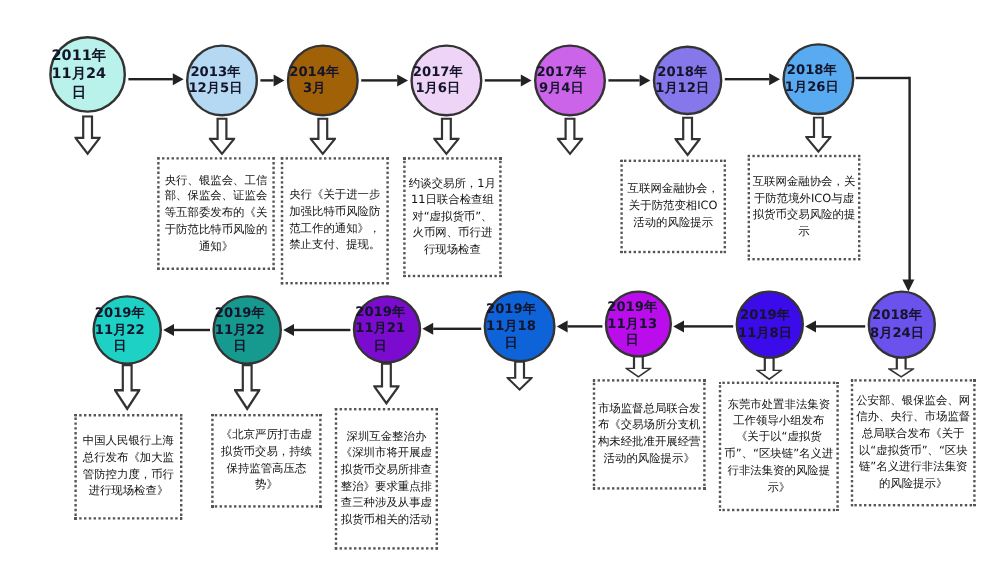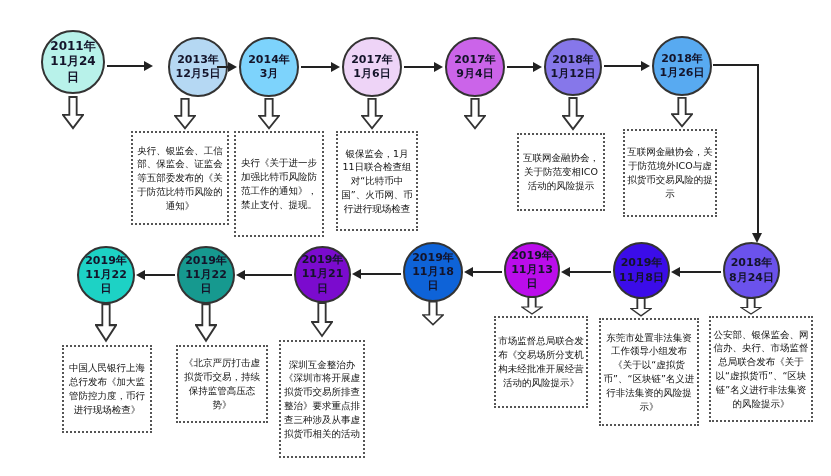--- a/index.html
+++ b/index.html
@@ -1,20 +1,20 @@
 <!DOCTYPE html>
 <html><head>
 <meta charset="utf-8">
 <style>
   html,body{margin:0;padding:0;background:#fff;}
   body{font-family:"DejaVu Sans","Liberation Sans",sans-serif;}
   #canvas{position:relative;width:831px;height:476px;background:#fff;overflow:hidden;}
   .circle{
     position:absolute;border-radius:50%;border:2px solid #333;box-sizing:border-box;
-    display:flex;align-items:center;justify-content:center;text-align:center;
+    display:flex;align-items:center;justify-content:flex-start;text-align:center;
     font-weight:bold;font-size:11px;line-height:1.3;color:#14142a;white-space:pre-line;
   }
   .circle.big{font-size:12px;}
   .box{
     position:absolute;border:2px dotted #555;background:#fff;box-sizing:border-box;
     display:flex;align-items:center;justify-content:center;text-align:center;
     font-size:9.5px;line-height:1.45;color:#111;padding:3px 2px;
   }
   .barrow{position:absolute;}
   .harrow{position:absolute;display:flex;align-items:center;height:10px;}
@@ -25,23 +25,23 @@
   .connhead{position:absolute;width:0;height:0;border-top:10px solid #222;border-left:5.5px solid transparent;border-right:5.5px solid transparent;}
 </style>
 </head>
 <body>
 
 <div id="canvas">
 
   <div class="circle big" style="left: 41px; top: 30px; width: 64px; height: 64px; background: rgb(184, 242, 234);"><span>2011年
 11月24
 日</span></div>
-  <div class="circle" style="left: 155px; top: 37px; width: 60px; height: 60px; background: rgb(181, 216, 243); margin-left: 13px;"><span>2013年
+  <div class="circle" style="left: 155px; top: 37px; width: 60px; height: 60px; background: rgb(181, 216, 243);"><span>2013年
 12月5日</span></div>
-  <div class="circle" style="left: 239px; top: 37px; width: 60px; height: 60px; background: #7dd3fc;"><span>2014年
+  <div class="circle" style="left: 239px; top: 37px; width: 60px; height: 60px; background: #a16207;"><span>2014年
 3月</span></div>
   <div class="circle" style="left: 342px; top: 37px; width: 60px; height: 60px; background: rgb(238, 212, 247);"><span>2017年
 1月6日</span></div>
   <div class="circle" style="left: 445px; top: 37px; width: 60px; height: 60px; background: rgb(203, 100, 233);"><span>2017年
 9月4日</span></div>
   <div class="circle" style="left: 544px; top: 38px; width: 58px; height: 58px; background: rgb(134, 119, 234);"><span>2018年
 1月12日</span></div>
   <div class="circle" style="left: 652px; top: 36px; width: 60px; height: 60px; background: rgb(88, 170, 241);"><span>2018年
 1月26日</span></div>
 
@@ -92,21 +92,21 @@
       <polygon points="8,1 16,1 16,20 23,20 12,34 1,20 8,20" fill="#fff" stroke="#333" stroke-width="2"></polygon>
     </svg>
 
   <div class="box" style="left:131px;top:131px;width:98px;height:94px">
       <span>央行、银监会、工信部、保监会、证监会等五部委发布的《关于防范比特币风险的通知》</span>
     </div>
   <div class="box" style="left:234px;top:131px;width:90px;height:106px">
       <span>央行《关于进一步加强比特币风险防范工作的通知》，禁止支付、提现。</span>
     </div>
   <div class="box" style="left:336px;top:131px;width:82px;height:100px">
-      <span>银保监会，1月11日联合检查组对“比特币中国”、火币网、币行进行现场检查</span>
+      <span>约谈交易所，1月11日联合检查组对“虚拟货币”、火币网、币行进行现场检查</span>
     </div>
   <div class="box" style="left:517px;top:133px;width:88px;height:78px">
       <span>互联网金融协会，关于防范变相ICO活动的风险提示</span>
     </div>
   <div class="box" style="left:623px;top:129px;width:94px;height:88px">
       <span>互联网金融协会，关于防范境外ICO与虚拟货币交易风险的提示</span>
     </div>
 
   <div class="connline" style="left:713px;top:64px;width:45px;height:2px"></div>
   <div class="connline" style="left:757px;top:64px;width:2px;height:170px"></div>

